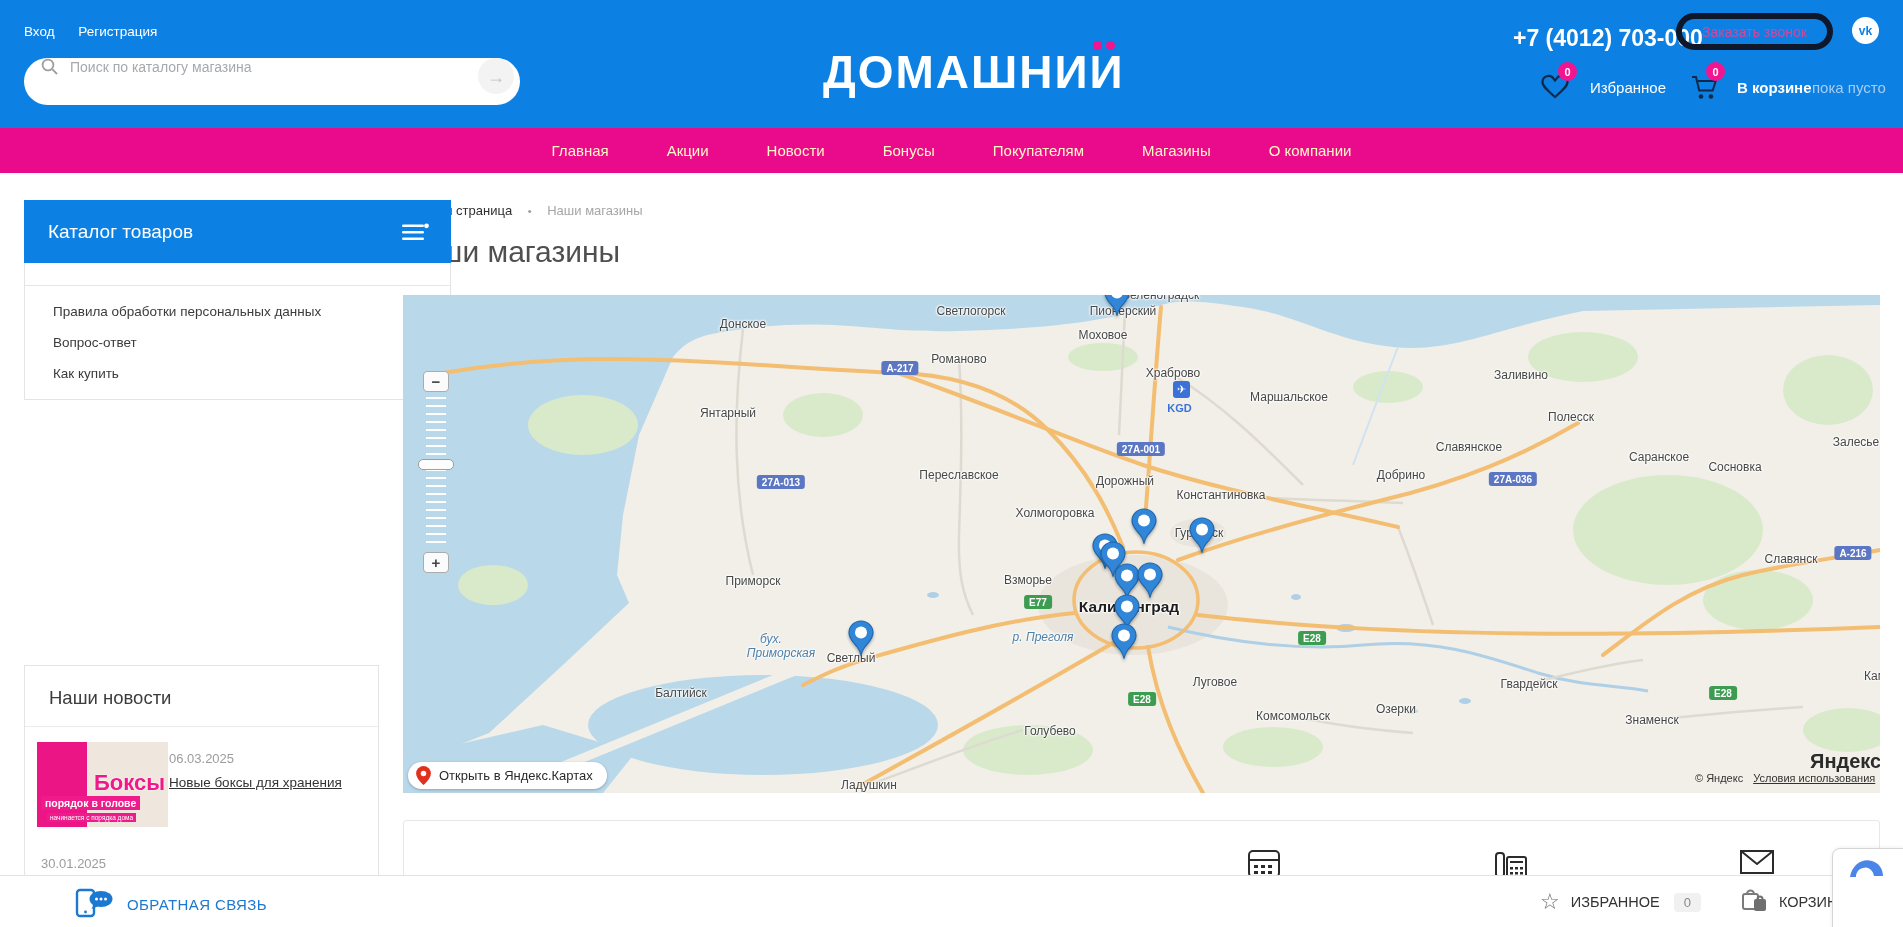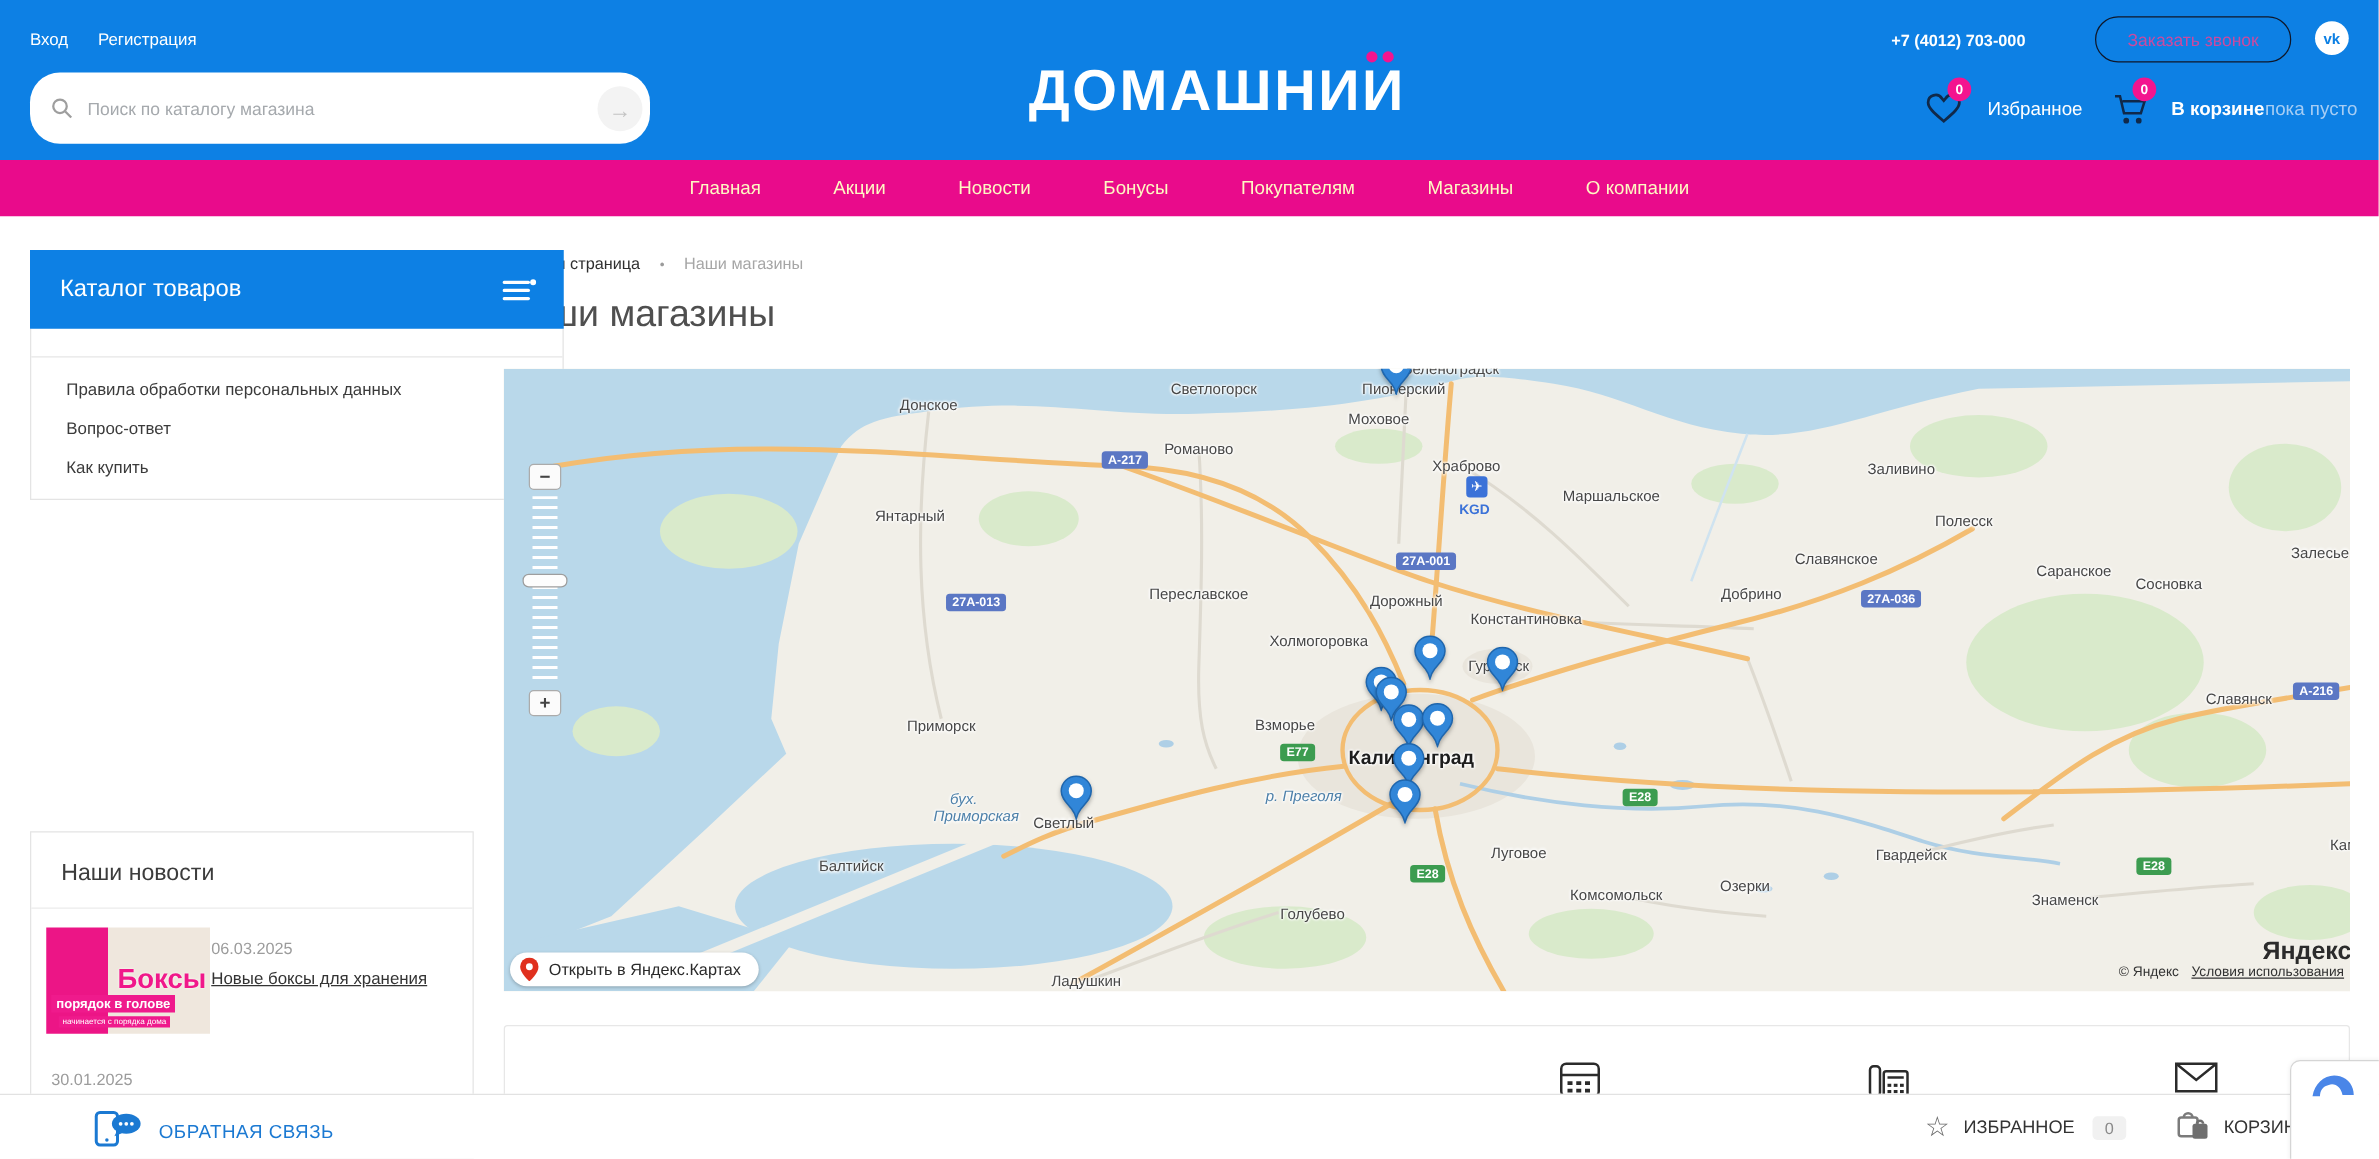--- a/index.html
+++ b/index.html
@@ -4,35 +4,35 @@
 <style>
   html,body{margin:0;padding:0;overflow:hidden;}
   body{width:1903px;height:927px;position:relative;background:#fff;
        font-family:"Liberation Sans",sans-serif;color:#333;}
   .abs{position:absolute;}
 
   
   .hdr{position:absolute;left:0;top:0;width:1903px;height:128px;background:#0d80e4;}
   .auth{position:absolute;left:24px;top:24px;font-size:13.5px;color:#fff;}
   .auth span{margin-right:20px;cursor:pointer;}
-  .searchbox{position:absolute;left:24px;top:58px;width:496px;height:57px;background:#fff;
-             border-radius:24px;display:flex;align-items:center;}
+  .searchbox{position:absolute;left:24px;top:58px;width:496px;height:47px;background:#fff;
+             border-radius:24px;display:flex;align-items:flex-start;}
   .searchbox .sicon{margin:0 10px 0 17px;display:flex;}
   .searchbox input{border:none;outline:none;flex:1;font-size:14px;color:#444;
                    font-family:"Liberation Sans",sans-serif;background:transparent;}
   .searchbox input::placeholder{color:#a5a9ad;}
   .sbtn{width:36px;height:36px;border-radius:50%;background:#f3f3f3;border:none;margin-right:6px;
         color:#c3c3c3;font-size:18px;line-height:36px;text-align:center;cursor:pointer;}
   .logo{position:absolute;left:823px;top:26px;color:#fff;font-size:46px;font-weight:700;
         letter-spacing:2px;white-space:nowrap;margin-top:19px;}
   .logo .last{position:relative;display:inline-block;}
   .logo .dot{position:absolute;width:9px;height:9px;border-radius:50%;background:#f3148f;top:-4px;}
   .logo .d1{left:3px;} .logo .d2{left:16px;}
-  .phone{position:absolute;left:1513px;top:25px;color:#fff;font-size:13px;font-weight:700;}
-  .callback{position:absolute;left:1676px;top:13px;width:157px;height:37px;border:1px solid #0f172a;
+  .phone{position:absolute;left:1513px;top:25px;color:#fff;font-size:23px;font-weight:700;}
+  .callback{position:absolute;left:1676px;top:13px;width:157px;height:37px;border:6px solid #0f172a;
             border-radius:19px;background:transparent;color:#cb4aa0;font-size:14px;cursor:pointer;
             font-family:"Liberation Sans",sans-serif;}
   .vk{position:absolute;left:1852px;top:17px;width:27px;height:27px;border-radius:50%;background:#fff;
       color:#0d80e4;font-size:12px;font-weight:700;display:flex;align-items:center;justify-content:center;
       cursor:pointer;}
   .cnt-badge{position:absolute;width:19px;height:19px;border-radius:50%;background:#f3148f;color:#fff;
              font-size:11px;font-weight:700;display:flex;align-items:center;justify-content:center;}
   .hlabel{position:absolute;color:#fff;font-size:15px;top:79px;}
   .hmuted{color:#a6cdf4;font-weight:400;}
 

